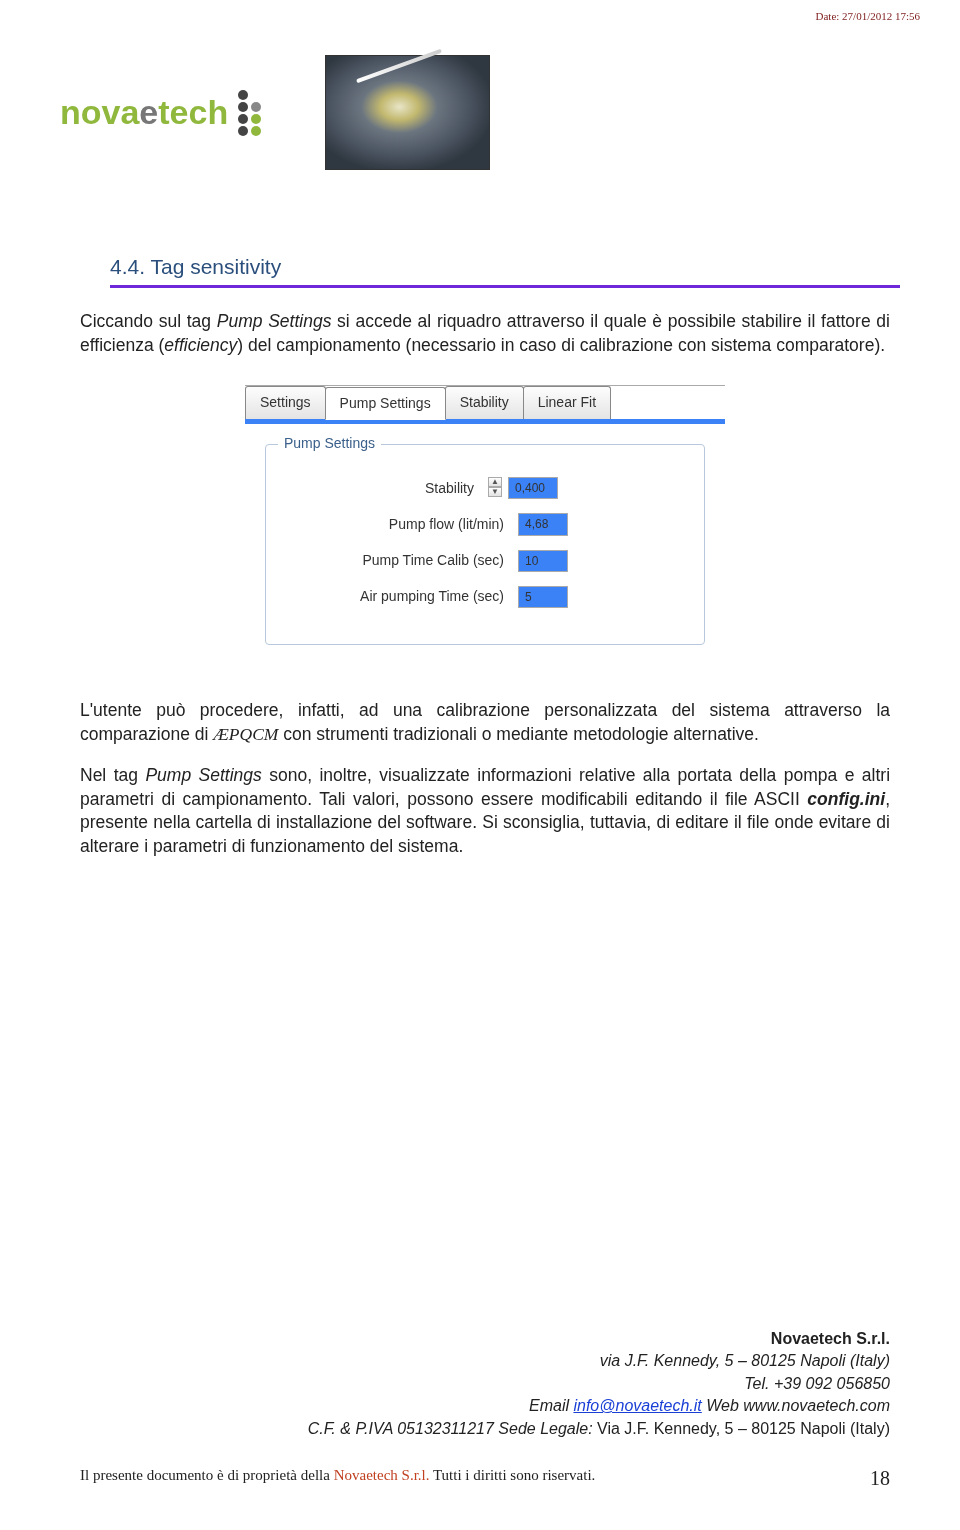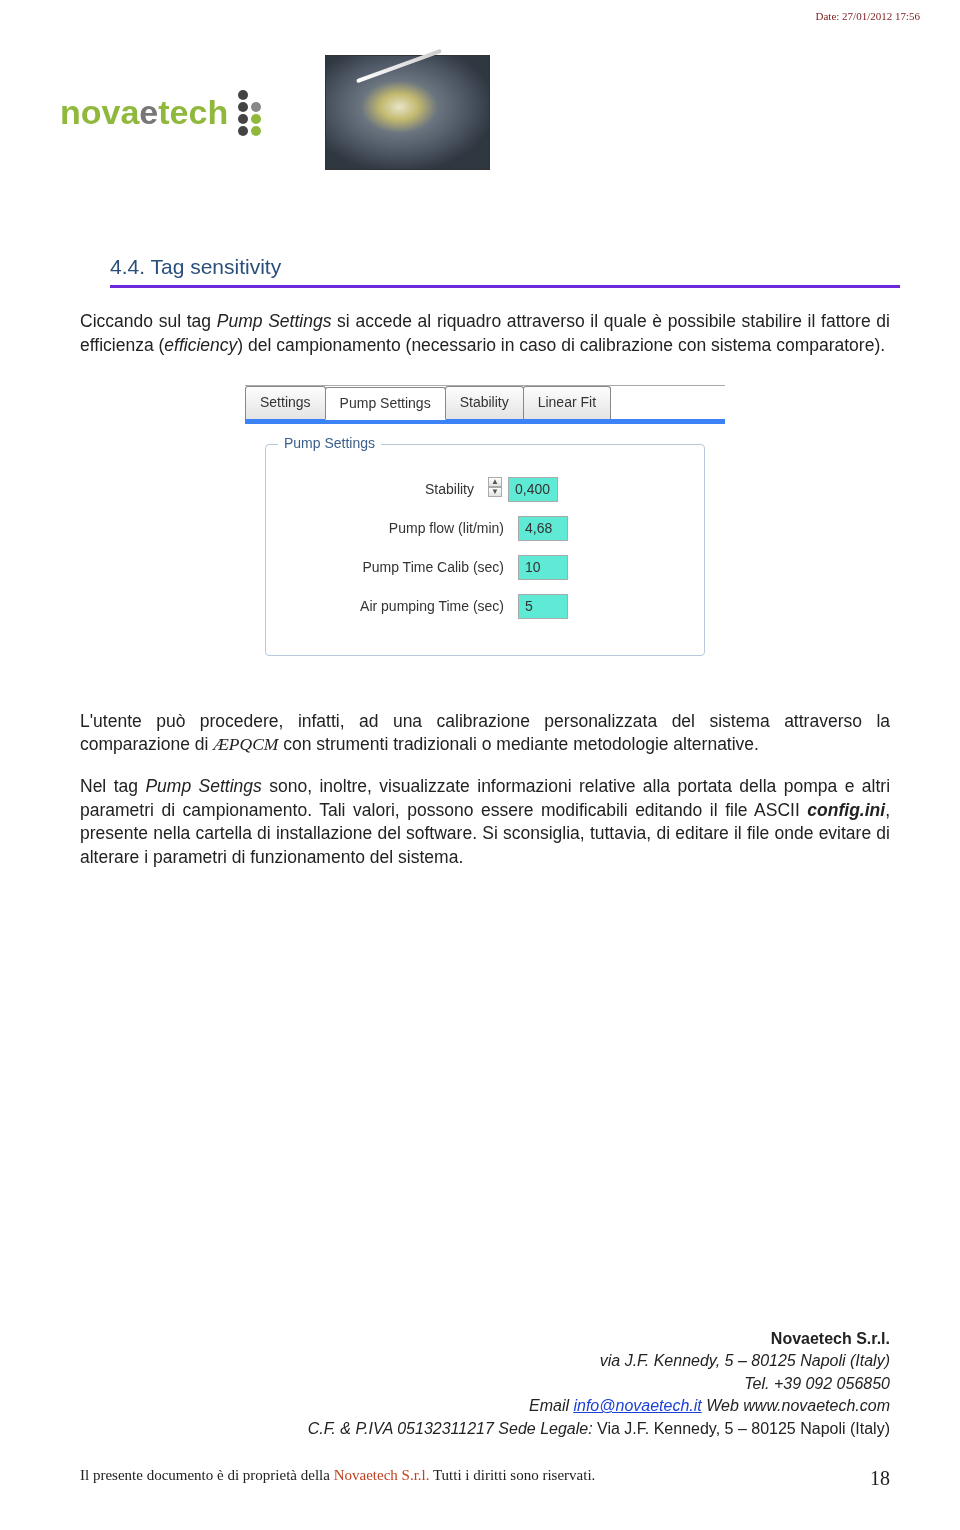--- a/index.html
+++ b/index.html
@@ -132,22 +132,22 @@
     align-items: center;
     margin: 14px 0;
     font-size: 14px;
     color: #333;
   }
   .form-row .lbl { flex: 0 0 230px; text-align: right; padding-right: 14px; }
   .form-row .val {
     border: 1px solid #aaa;
     padding: 2px 6px;
     min-width: 50px;
-    font-size: 14px;
-    background: #5eead4;
+    font-size: 12px;
+    background: #3b82f6;
   }
   .spinner-btns {
     display: flex;
     flex-direction: column;
     margin-left: -1px;
   }
   .spinner-btns span {
     width: 14px; height: 10px;
     border: 1px solid #aaa;
     background: linear-gradient(#fefefe,#e2e2e2);

